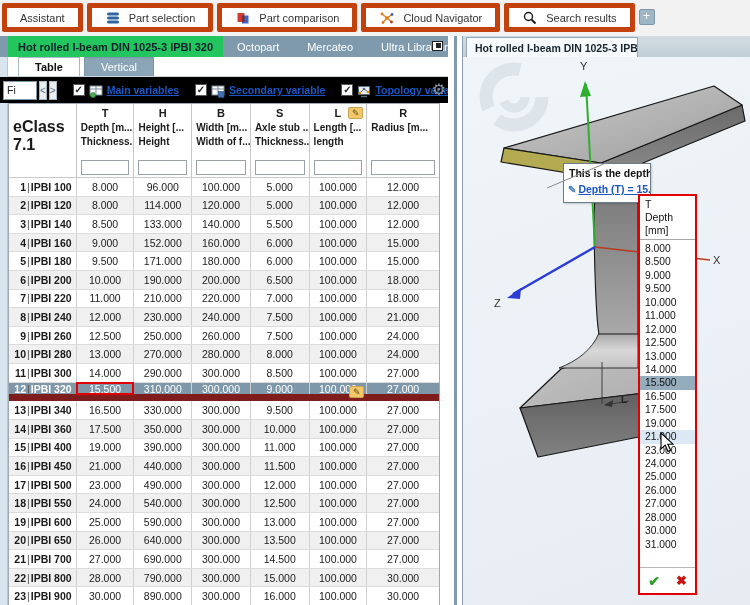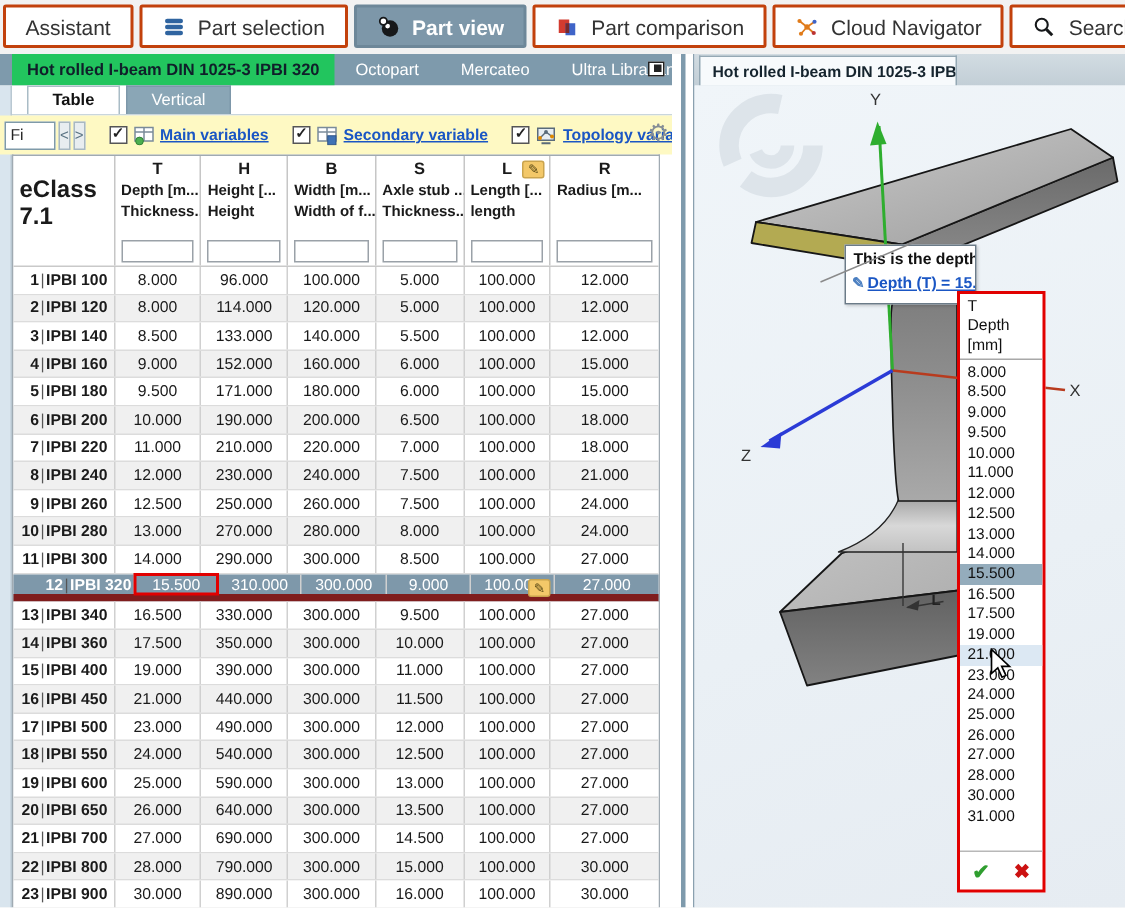--- a/index.html
+++ b/index.html
@@ -5,21 +5,21 @@
   html,body{margin:0;padding:0;}
   body{width:750px;height:605px;position:relative;overflow:hidden;
        font-family:"Liberation Sans", sans-serif;background:#f2f2f2;color:#1a1a1a;
        -webkit-font-smoothing:antialiased;}
   *{box-sizing:border-box;}
 
   
   #toolbar{position:absolute;left:0;top:0;width:750px;height:36px;background:#f2f2f2;
            display:flex;align-items:flex-start;padding:3px 0 0 2px;}
   .ttab{display:inline-flex;align-items:center;height:29px;padding:0 13px;margin-right:4px;
-        background:#fff;border:2px solid #c2410c;border-radius:2px;font-size:14px;color:#333;
+        background:#fff;border:5px solid #c2410c;border-radius:2px;font-size:11px;color:#333;
         gap:8px;white-space:nowrap;cursor:default;justify-content:center;}
   .ttab.active{background:#7d97a9;border-color:#6d8799;color:#fff;font-weight:bold;}
   .ticon{width:16px;height:16px;display:inline-block;flex:0 0 auto;}
   #add-tab{width:16px;height:16px;margin-top:6px;background:#9fb6c5;border:1px solid #7d97a9;
            color:#fff;font-size:12px;line-height:13px;text-align:center;border-radius:2px;}
 
   
   #left{position:absolute;left:0;top:36px;width:448px;height:569px;background:#fff;}
   #splitter{position:absolute;left:448px;top:36px;width:14px;height:569px;background:#fff;}
   #splitter .bar{position:absolute;left:6px;top:0;width:3px;height:569px;background:#7e9aac;}
@@ -36,21 +36,21 @@
   #doc-chip{position:absolute;right:5px;top:5px;width:11px;height:10px;background:#fff;border:1px solid #222;}
   #doc-chip i{position:absolute;right:1px;top:1px;width:5px;height:5px;background:#222;display:block;}
 
   
   #view-strip{position:absolute;left:8px;top:21px;width:440px;height:20px;background:#fff;display:flex;border-bottom:1px solid #c9d6dd;}
   .vtab{display:flex;align-items:center;justify-content:center;font-size:11px;padding:0 16px;}
   .vtab.active{font-weight:bold;color:#111;background:#fff;border:1px solid #a9bcc6;border-bottom:none;margin-left:10px;}
   .vtab.inactive{background:#8aa6b6;color:#fff;border:1px solid #7d97a9;border-bottom:none;margin-left:4px;}
 
   
-  #controls{position:absolute;left:0px;top:41px;width:448px;height:26px;background:#fef9c3;display:flex;align-items:center;}
+  #controls{position:absolute;left:0px;top:41px;width:448px;height:26px;background:#000000;display:flex;align-items:center;}
   #filter-input{width:34px;height:19px;margin-left:3px;border:1px solid #7f9aa9;font-size:10.5px;padding:1px 3px;
                 font-family:"Liberation Sans",sans-serif;color:#222;}
   .navbtn{width:17px;height:19px;margin-left:2px;background:#e8edf0;border:1px solid #a8b8c2;color:#5a7383;
           font-size:10px;display:flex;align-items:center;justify-content:center;}
   .toggle{display:flex;align-items:center;gap:4px;margin-left:16px;white-space:nowrap;}
   .cbx{width:12px;height:12px;border:1px solid #555;background:#fff;font-size:10px;line-height:10px;
        text-align:center;color:#222;font-weight:bold;}
   .vicon{width:14px;height:13px;display:inline-block;}
   .tlink{font-size:10.5px;font-weight:bold;color:#1a56c4;text-decoration:underline;}
   #gear{position:absolute;right:2px;top:3px;font-size:16px;color:#868e96;line-height:20px;}
@@ -69,21 +69,21 @@
   .fbox{width:100%;height:15px;border:1px solid #9aa1a8;background:#fff;}
   #table-rows{display:flex;flex-direction:column;}
   .trow{display:flex;height:18.61px;background:#fff;border-bottom:1px solid #dcdcdc;}
   .trow:nth-child(even){background:#f0f0f0;}
   .cell{border-right:1px solid #d0d0d0;font-size:10.5px;display:flex;align-items:center;
         justify-content:center;position:relative;overflow:visible;}
   .cell:last-child{border-right:none;}
   .cell.lbl{justify-content:flex-start;font-weight:bold;padding-left:2px;}
   .rnum{display:inline-block;width:15px;text-align:right;}
   .pipe{color:#555;padding:0 1px;font-weight:normal;}
-  .trow.sel{background:#7e98aa !important;color:#fff;border-bottom:5px solid #7f1d1d;padding-left:16px;}
+  .trow.sel{background:#7e98aa !important;color:#fff;border-bottom:7px solid #7f1d1d;}
   .redbox{position:absolute;left:-1px;top:-1px;right:-1px;bottom:-1px;border:2px solid #e10000;pointer-events:none;}
   .pencil-chip{display:inline-flex;align-items:center;justify-content:center;width:15px;height:12px;
                background:#f3c869;border:1px solid #caa44e;border-radius:2px;font-size:9px;color:#5a4a16;line-height:10px;}
   .cell .pencil-chip{position:absolute;right:2px;top:3px;}
   .hdr-pencil{position:absolute;right:3px;top:3px;}
 
   
   .c0{width:68px;} .c1{width:58px;} .c2{width:58px;} .c3{width:59px;} .c4{width:59px;} .c5{width:58px;} .c6{width:72px;}
 
   
@@ -131,30 +131,20 @@
     <span class="ticon">
       <svg width="16" height="16" viewBox="0 0 16 16">
           <g fill="#2f64a0">
             <rect x="2" y="2.5" width="12" height="3" rx="1.5"></rect>
             <rect x="2" y="6.5" width="12" height="3" rx="1.5"></rect>
             <rect x="2" y="10.5" width="12" height="3" rx="1.5"></rect>
           </g>
         </svg>
     </span>
     <span>Part selection</span>
-  </div>
-  <div class="ttab active">
-    <span class="ticon">
-      <svg width="16" height="16" viewBox="0 0 16 16">
-          <circle cx="9" cy="9" r="5.5" fill="#16181a"></circle>
-          <circle cx="7.4" cy="7.4" r="1.6" fill="#fff"></circle>
-          <circle cx="4.6" cy="4.2" r="2.4" fill="#fff" stroke="#16181a" stroke-width="1.2"></circle>
-        </svg>
-    </span>
-    <span>Part view</span>
   </div>
   <div class="ttab">
     <span class="ticon">
       <svg width="16" height="16" viewBox="0 0 16 16">
           <rect x="2.5" y="3" width="7" height="9" fill="#d23b2f"></rect>
           <rect x="7" y="5.5" width="6.5" height="8" fill="#3f64c8"></rect>
           <rect x="7" y="5.5" width="2.5" height="6.5" fill="#7a2a2a"></rect>
         </svg>
     </span>
     <span>Part comparison</span>

